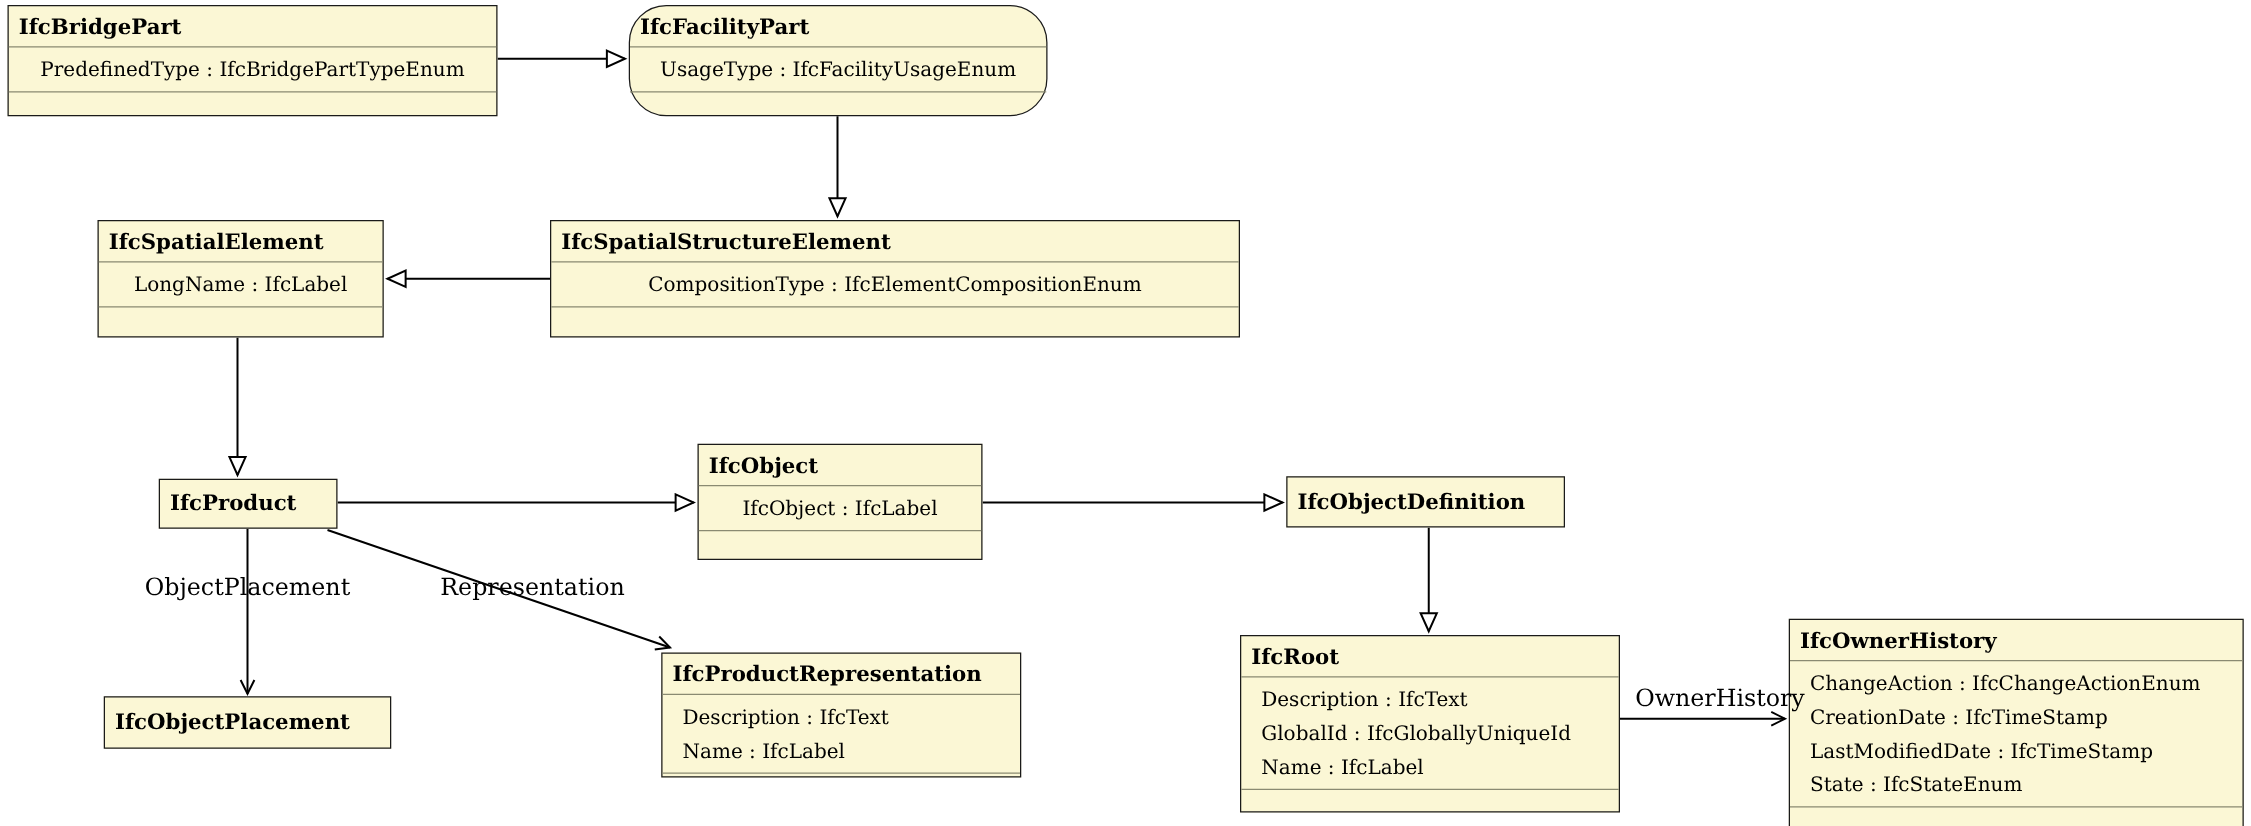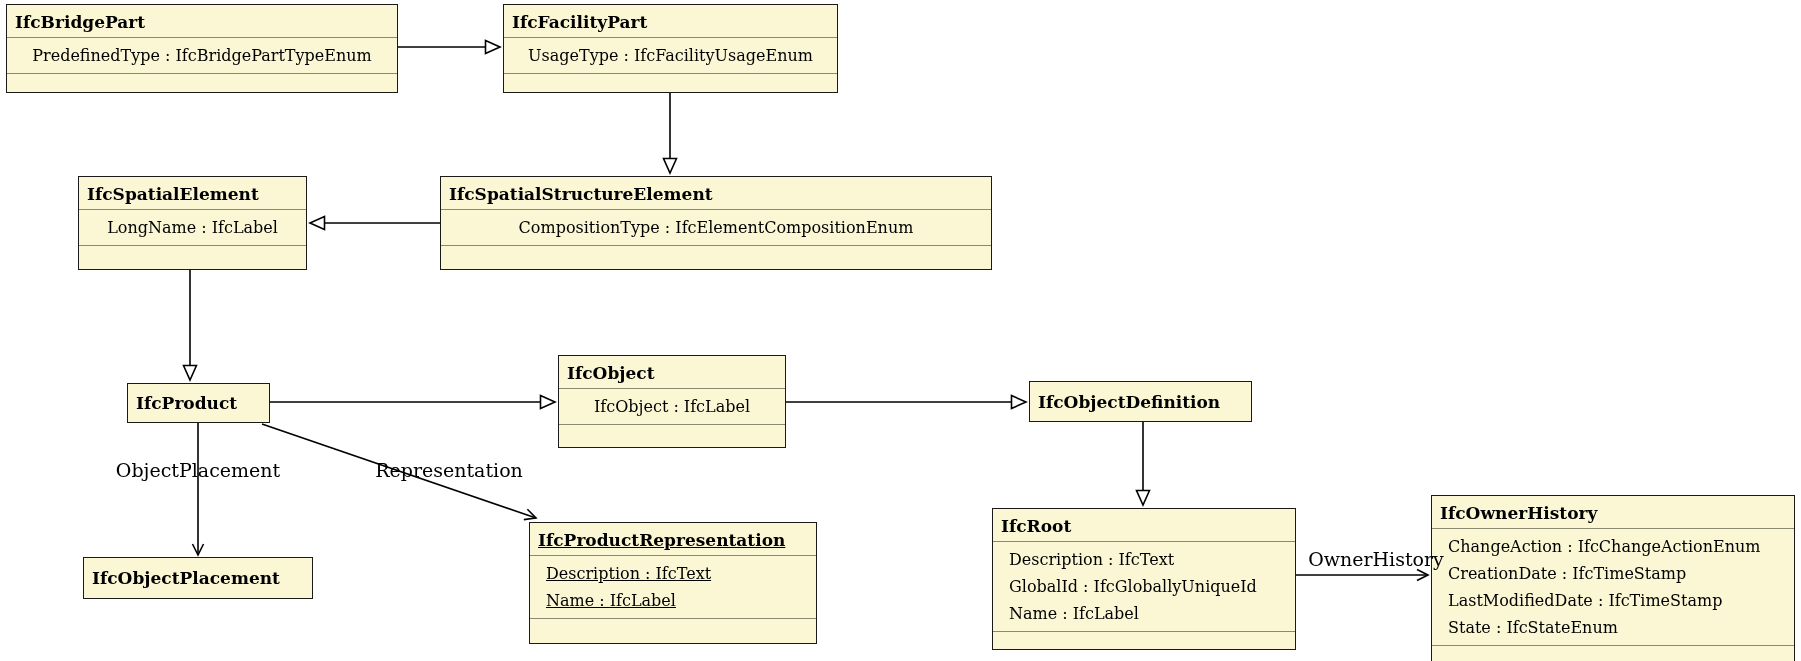--- a/index.html
+++ b/index.html
@@ -81,21 +81,21 @@
   </svg>
 
   <div class="cls center-attrs" style="left:6px; top:4px; width:392px; height:89px;">
     <div class="cls-title">IfcBridgePart</div>
     <div class="cls-attrs">
       <div>PredefinedType : IfcBridgePartTypeEnum</div>
     </div>
     <div class="cls-empty"></div>
   </div>
 
-  <div class="cls center-attrs" style="left:503px; top:4px; width:335px; height:89px;">
+  <div class="cls center-attrs" style="left:503px; top:4px; width:335px; height:89px;border-radius:30px;">
     <div class="cls-title">IfcFacilityPart</div>
     <div class="cls-attrs">
       <div>UsageType : IfcFacilityUsageEnum</div>
     </div>
     <div class="cls-empty"></div>
   </div>
 
   <div class="cls center-attrs" style="left:78px; top:176px; width:229px; height:94px;">
     <div class="cls-title">IfcSpatialElement</div>
     <div class="cls-attrs">
@@ -125,21 +125,21 @@
   </div>
 
   <div class="cls cls-simple" style="left:1029px; top:381px; width:223px; height:41px;">
     <div class="cls-title">IfcObjectDefinition</div>
   </div>
 
   <div class="cls cls-simple" style="left:83px; top:557px; width:230px; height:42px;">
     <div class="cls-title">IfcObjectPlacement</div>
   </div>
 
-  <div class="cls" style="left:529px; top:522px; width:288px; height:122px;text-decoration:underline;">
+  <div class="cls" style="left:529px; top:522px; width:288px; height:100px;">
     <div class="cls-title">IfcProductRepresentation</div>
     <div class="cls-attrs">
       <div>Description : IfcText</div>
       <div>Name : IfcLabel</div>
     </div>
     <div class="cls-empty"></div>
   </div>
 
   <div class="cls" style="left:992px; top:508px; width:304px; height:142px;">
     <div class="cls-title">IfcRoot</div>
@@ -156,16 +156,16 @@
     <div class="cls-attrs">
       <div>ChangeAction : IfcChangeActionEnum</div>
       <div>CreationDate : IfcTimeStamp</div>
       <div>LastModifiedDate : IfcTimeStamp</div>
       <div>State : IfcStateEnum</div>
     </div>
     <div class="cls-empty"></div>
   </div>
 
   <div class="edge-label" style="left:105px; top:459px; width:186px;">ObjectPlacement</div>
-  <div class="edge-label" style="left:356px; top:459px; width:186px;">Representation</div>
+  <div class="edge-label" style="left:333px; top:459px; width:186px;">Representation</div>
   <div class="edge-label" style="left:1286px; top:548px; width:180px;">OwnerHistory</div>
 
 </div>
 
 </body></html>

